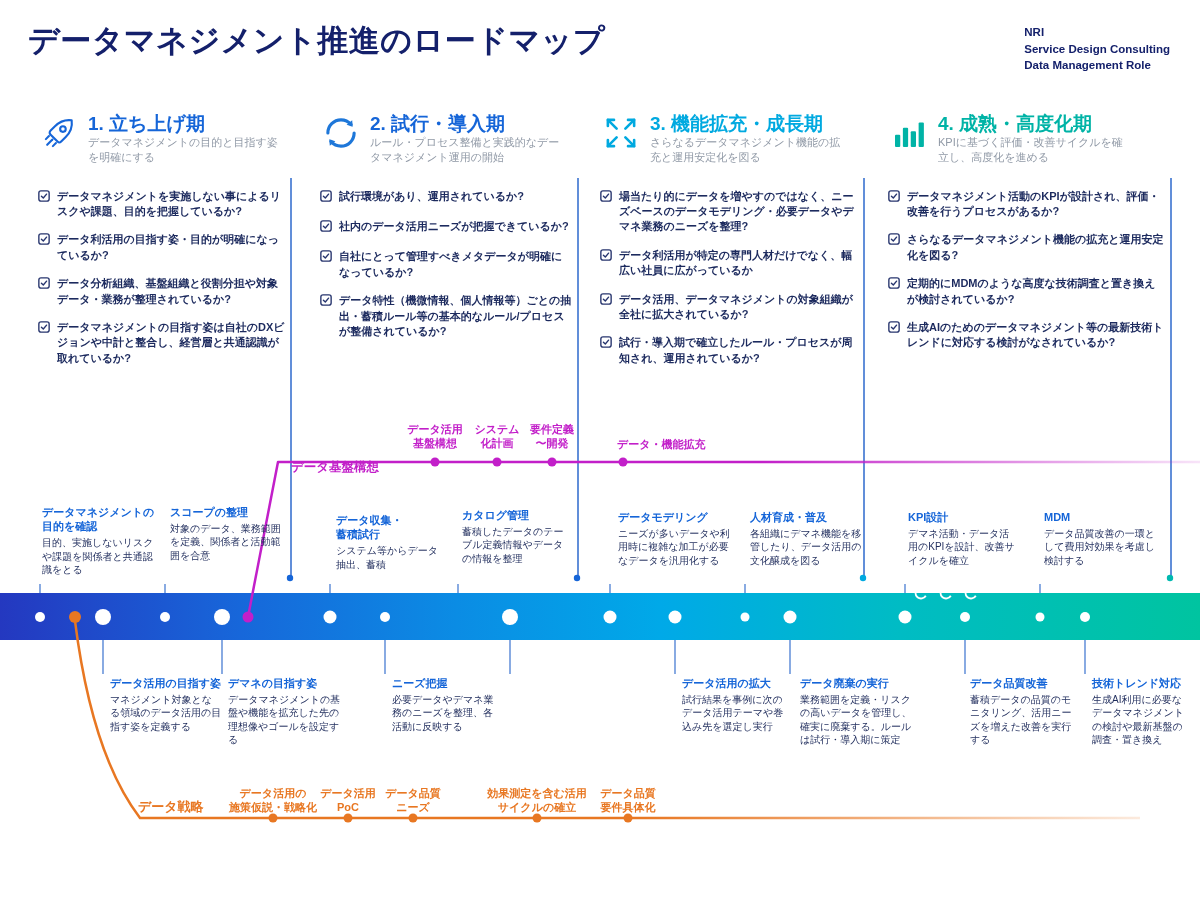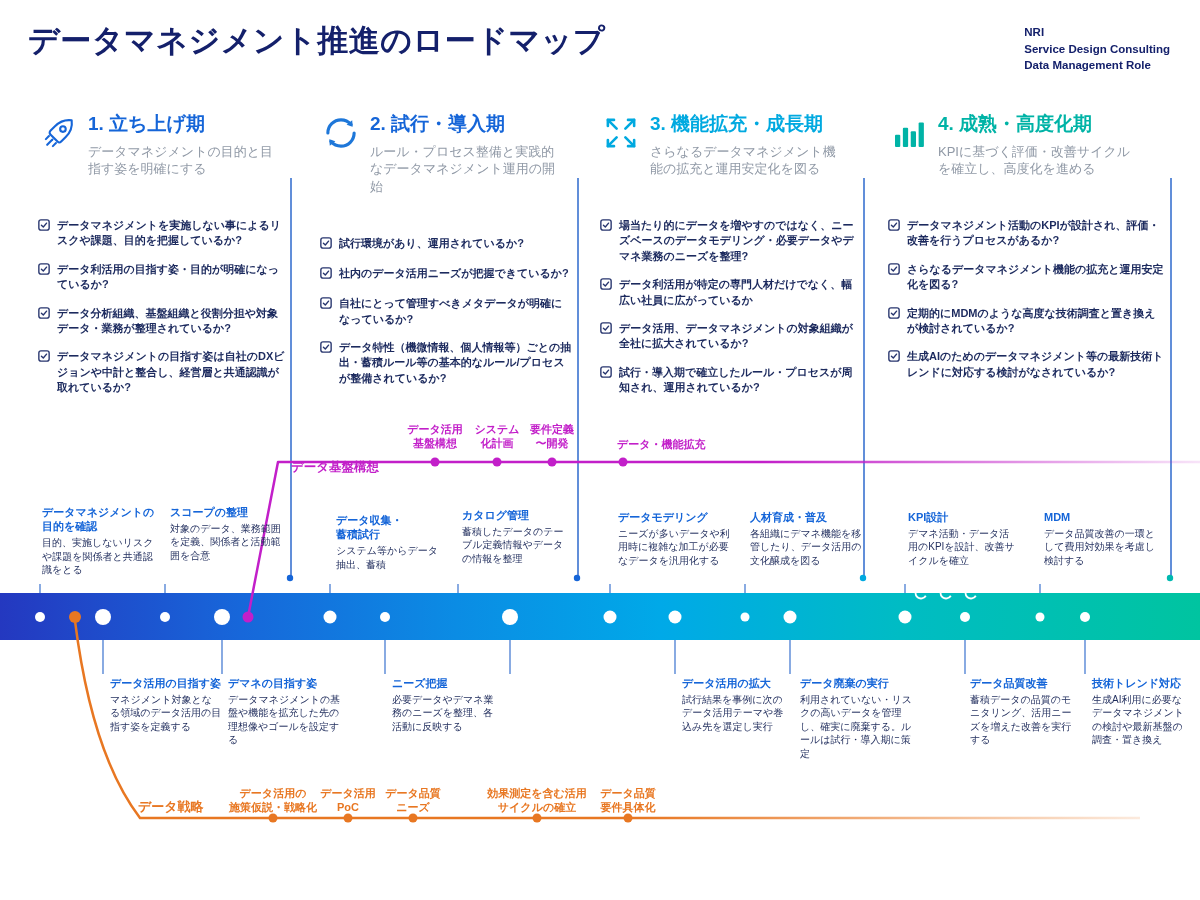--- a/index.html
+++ b/index.html
@@ -8,22 +8,22 @@
 
   
   .title{position:absolute;left:28px;top:20px;font-size:31px;font-weight:800;color:#14206b;letter-spacing:.5px;}
   .brand{position:absolute;right:30px;top:24px;color:#14206b;font-weight:bold;font-size:11.5px;line-height:1.45;}
 
   
   .phase{position:absolute;top:112px;}
   .phase-head{display:flex;gap:8px;align-items:flex-start;}
   .picon{width:42px;height:42px;flex:0 0 42px;}
   .pheading{font-size:19px;font-weight:800;line-height:1.1;margin-top:2px;}
-  .psub{font-size:13px;color:#9099a6;margin-top:8px;line-height:1.35;max-width:195px;}
-  .checklist{margin-top:40px;display:flex;flex-direction:column;gap:13px;}
+  .psub{font-size:11px;color:#9099a6;margin-top:0;line-height:1.35;max-width:195px;}
+  .checklist{margin-top:24px;display:flex;flex-direction:column;gap:13px;}
   .check-item{display:flex;gap:7px;font-size:11px;font-weight:bold;color:#1c2a5e;line-height:1.4;}
   .cbx{flex:0 0 12px;margin-top:1px;}
 
   
   .divider{position:absolute;top:178px;height:400px;width:1.5px;background:#3a72cf;opacity:.8;}
 
   
   .bar{position:absolute;left:0;top:593px;width:1200px;height:47px;
     background:linear-gradient(90deg,#2438c0 0%,#1767da 20%,#0b8ce4 38%,#00a9e8 55%,#00bcc4 75%,#00c4a0 100%);}
 
@@ -317,21 +317,21 @@
   <div class="node" style="left:392px;top:676px;width:106px">
     <div class="t">ニーズ把握</div>
     <div>必要データやデマネ業務のニーズを整理、各活動に反映する</div>
   </div>
   <div class="node" style="left:682px;top:676px;width:110px">
     <div class="t">データ活用の拡大</div>
     <div>試行結果を事例に次のデータ活用テーマや巻込み先を選定し実行</div>
   </div>
   <div class="node" style="left:800px;top:676px;width:112px">
     <div class="t">データ廃棄の実行</div>
-    <div>利用されていない・リスクの高いデータを管理し、確実に廃棄する。ルールは試行・導入期に策定</div>
+    <div>業務範囲を定義・リスクの高いデータを管理し、確実に廃棄する。ルールは試行・導入期に策定</div>
   </div>
   <div class="node" style="left:970px;top:676px;width:106px">
     <div class="t">データ品質改善</div>
     <div>蓄積データの品質のモニタリング、活用ニーズを増えた改善を実行する</div>
   </div>
   <div class="node" style="left:1092px;top:676px;width:96px">
     <div class="t">技術トレンド対応</div>
     <div>生成AI利用に必要なデータマネジメントの検討や最新基盤の調査・置き換え</div>
   </div>
 

